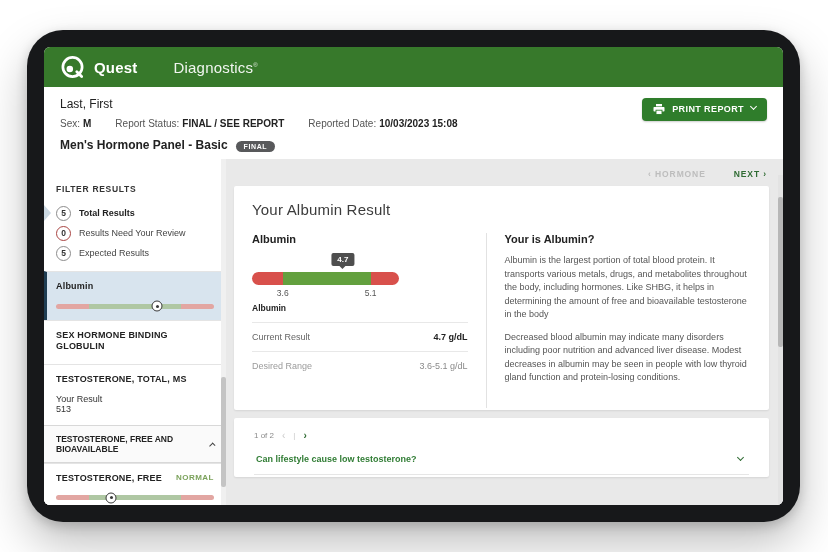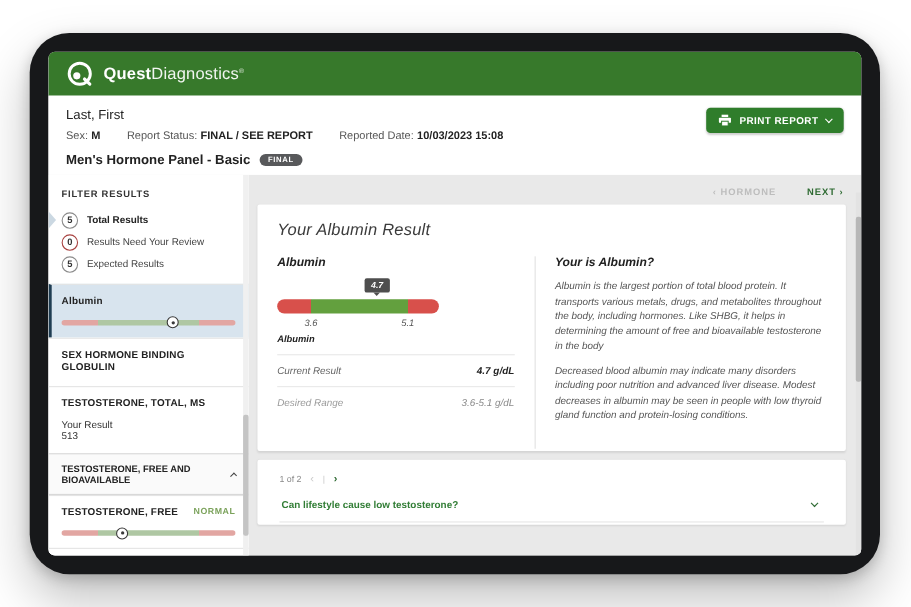--- a/index.html
+++ b/index.html
@@ -11,49 +11,49 @@
             box-shadow:0 22px 45px rgba(0,0,0,.25), 0 4px 12px rgba(0,0,0,.18); }
   .screen { position:absolute; left:17px; top:17px; right:17px; bottom:17px;
             background:#ffffff; border-radius:6px; overflow:hidden;
             display:flex; flex-direction:column; }
 
   
   .app-header { height:40px; background:#37792B; display:flex; align-items:center;
                 padding-left:16px; gap:9px; flex:0 0 auto; }
   .brand { color:#fff; font-size:15px; letter-spacing:.2px; }
   .brand b { font-weight:700; }
-  .brand span.lite { font-weight:400; color:rgba(255,255,255,.93); }
+  .brand span.lite { font-weight:400; color:rgba(255,255,255,.93);padding-left:36px; }
   .brand sup { font-size:6px; vertical-align:super; color:rgba(255,255,255,.85); }
 
   
   .patient-bar { background:#fff; padding:10px 16px 7px; position:relative; flex:0 0 auto; }
   .patient-name { font-size:12px; font-weight:400; color:#222; margin-bottom:7px; }
   .patient-meta { display:flex; gap:24px; font-size:10px; color:#555; margin-bottom:9px; }
   .patient-meta b { color:#222; font-weight:700; margin-left:3px; }
-  .panel-row { display:flex; align-items:center; font-size:12px; font-weight:700; color:#222; }
+  .panel-row { display:flex; align-items:flex-end; font-size:12px; font-weight:700; color:#222; }
   .final-badge { background:#58595B; color:#fff; font-size:7px; font-weight:700;
                  letter-spacing:.6px; padding:2px 8px; border-radius:8px; margin-left:8px; }
   .print-btn { position:absolute; right:16px; top:11px; background:#2F7D2B; color:#fff;
                border:none; font-family:inherit; font-size:9px; font-weight:700; letter-spacing:.4px;
-               padding:6px 11px; border-radius:4px; display:flex; align-items:center; gap:7px;
+               padding:6px 11px; border-radius:4px; display:flex; gap:7px;
                cursor:pointer; box-shadow:0 1px 2px rgba(0,0,0,.2); }
 
   
   .chev { display:inline-block; width:5px; height:5px;
           border-right:1.6px solid currentColor; border-bottom:1.6px solid currentColor; }
   .chev.down { transform:rotate(45deg); margin-bottom:2px; }
   .chev.up   { transform:rotate(-135deg); margin-top:3px; }
 
   
   .content { flex:1; display:flex; background:#E9E9E9; position:relative; overflow:hidden; }
 
   
   .sidebar { width:182px; background:#fff; flex:0 0 auto; position:relative; }
   .filter-box { padding:12px 12px 8px; }
-  .filter-title { font-size:8.5px; font-weight:700; letter-spacing:.7px; color:#333; margin-bottom:9px; }
+  .filter-title { font-size:8.5px; font-weight:700; letter-spacing:.7px; color:#333; margin-bottom:9px;margin-top:13px; }
   .filter-row { display:flex; align-items:center; gap:8px; padding:2.5px 0; position:relative; }
   .filter-arrow { position:absolute; left:-12px; top:50%; transform:translateY(-50%);
                   width:0; height:0; border-top:8px solid transparent; border-bottom:8px solid transparent;
                   border-left:7px solid #CBD8E2; }
   .count-circle { width:15px; height:15px; border-radius:50%; border:1.5px solid #8C8C8C;
                   font-size:8.5px; font-weight:700; color:#333; display:flex;
                   align-items:center; justify-content:center; flex:0 0 auto; }
   .count-circle.review { border-color:#A94442; }
   .filter-label { font-size:9px; color:#444; }
   .filter-row.active .filter-label { font-weight:700; color:#222; }
@@ -81,21 +81,21 @@
   .side-scroll-thumb { position:absolute; right:0; top:218px; width:5px; height:110px;
                        background:#C4C4C4; border-radius:2px; }
 
   
   .main { flex:1; padding:5px 14px 0 8px; position:relative; overflow:hidden; }
   .pager { text-align:right; padding:5px 2px 7px; font-size:8.5px; font-weight:700; letter-spacing:.9px; }
   .pager-prev { color:#BDBDBD; margin-right:28px; cursor:default; }
   .pager-next { color:#2F6B33; cursor:pointer; }
 
   .card { background:#fff; border-radius:2px; box-shadow:0 1px 2px rgba(0,0,0,.09); }
-  .result-card { padding:15px 18px 2px;font-style:italic; }
+  .result-card { padding:15px 18px 2px; }
   .card-title { font-size:15px; font-weight:400; color:#3C3C3C; letter-spacing:.2px; margin-bottom:15px; }
   .cols { display:flex; }
   .col-left { width:47%; padding-right:18px; border-right:1px solid #E2E2E2; padding-bottom:8px; }
   .col-right { flex:1; padding-left:18px; padding-bottom:14px; }
   .test-name { font-size:11px; font-weight:700; color:#222; margin-bottom:27px; }
 
   .gauge { position:relative; width:68%; height:13px; border-radius:7px;
            background:linear-gradient(to right,#D8504B 0 21%,#63A03E 21% 81%,#D8504B 81% 100%); }
   .gauge-badge { position:absolute; left:62%; top:-19px; transform:translateX(-50%);
                  background:#4E4E4E; color:#fff; font-size:8px; font-weight:700;

